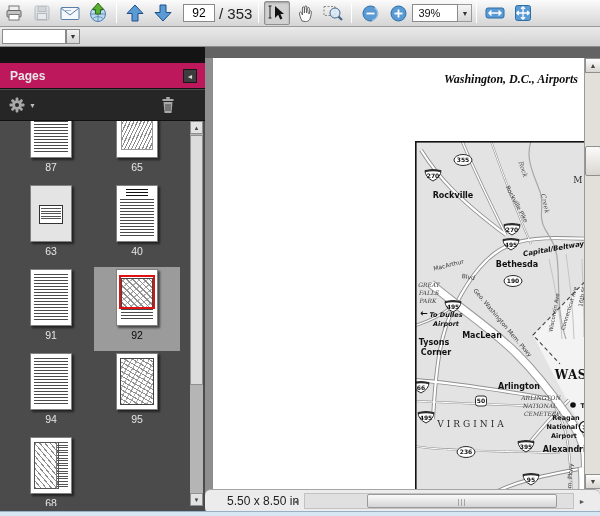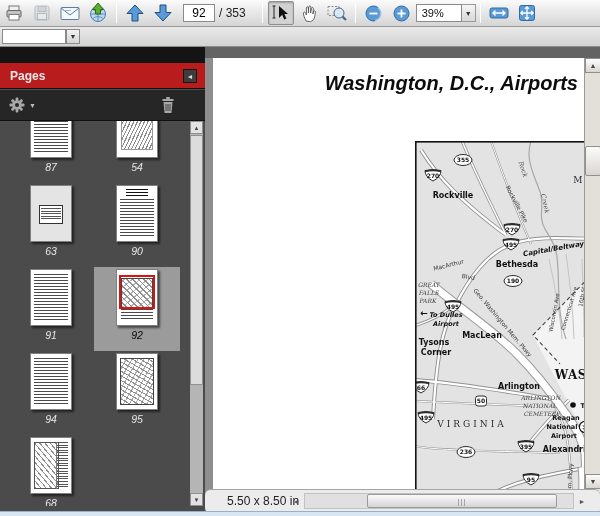--- a/index.html
+++ b/index.html
@@ -10,49 +10,49 @@
   #toolbar1 { position:absolute; left:0; top:0; width:600px; height:27px;
     background:linear-gradient(#fbfbfb,#e9e9e9 45%,#d5d5d5); border-bottom:1px solid #9a9a9a;
     display:flex; align-items:center; }
   .tbtn { width:26px; height:24px; display:flex; align-items:center; justify-content:center;
     border:1px solid transparent; border-radius:2px; margin:0 1px; }
   .tbtn.pressed { background:#d2d2d2; border:1px solid #8f8f8f; box-shadow:inset 0 1px 2px rgba(0,0,0,.25); }
   .tbtn.disabled { opacity:.45; }
   .tsep { width:1px; height:20px; background:#aaa; border-right:1px solid #fff; margin:0 4px; }
   #page-input { width:32px; height:18px; font-size:12px; text-align:center; border:1px solid #8a8a8a;
     background:#fff; margin:0 4px 0 6px; font-family:"Liberation Sans",sans-serif; }
-  .tlabel { font-size:12px; color:#222; margin-right:12px; }
+  .tlabel { font-size:15px; color:#222; margin-right:2px; }
   #zoom-combo { width:46px; height:18px; background:#fff; border:1px solid #8a8a8a;
     font-size:11px; color:#111; display:flex; align-items:center; padding-left:5px; }
   .ddbtn { width:14px; height:18px; display:flex; align-items:center; justify-content:center;
     font-size:7px; color:#333; background:linear-gradient(#f5f5f5,#d8d8d8); border:1px solid #9a9a9a; border-left:none; }
 
   #toolbar2 { position:absolute; left:0; top:27px; width:600px; height:20px;
     background:linear-gradient(#e9e9e9,#d2d2d2); border-bottom:1px solid #8d8d8d; }
   #find-combo { position:absolute; left:2px; top:2px; width:64px; height:15px; background:#fff;
     border:1px solid #8a8a8a; font-size:11px; padding-left:3px; color:#222; }
   #find-dd { position:absolute; left:66px; top:2px; width:14px; height:15px;
     background:linear-gradient(#f2f2f2,#d5d5d5); border:1px solid #8a8a8a;
     font-size:7px; color:#333; display:flex; align-items:center; justify-content:center; }
 
   
   #panel { position:absolute; left:0; top:47px; width:205px; height:464px; background:#4b4b4b; }
   #panel-top { position:absolute; left:0; top:0; width:205px; height:16px; background:#141414; }
-  #panel-header { position:absolute; left:0; top:16px; width:205px; height:26px; background:#b91c1c;
+  #panel-header { position:absolute; left:0; top:16px; width:205px; height:26px; background:#be185d;
     border-bottom:1px solid #111; display:flex; align-items:center; }
   #panel-title { color:#e8e8e8; font-size:12px; font-weight:bold; margin-left:10px; }
   #collapse-btn { position:absolute; right:8px; top:6px; width:14px; height:14px; background:#3d3d3d;
     border:1px solid #171717; color:#ddd; font-size:7px; display:flex; align-items:center; justify-content:center; }
   #panel-tools { position:absolute; left:0; top:43px; width:205px; height:31px; background:#262626;
     border-bottom:1px solid #111; }
   #gear-group { position:absolute; left:8px; top:6px; display:flex; align-items:center; color:#bbb; }
   #gear-dd { font-size:7px; margin-left:3px; color:#bbb; }
   #trash-btn { position:absolute; right:28px; top:5px; }
 
-  #thumb-area { position:absolute; left:2px; top:74px; width:188px; height:385px; overflow:hidden;font-style:italic; }
+  #thumb-area { position:absolute; left:2px; top:74px; width:188px; height:385px; overflow:hidden; }
   #thumb-grid { display:grid; grid-template-columns:86px 86px; padding-left:6px; margin-top:-22px; }
   .cell { width:86px; height:84px; padding-top:2px; }
   .cell.selected { background:#9b9b9b; }
   .thumb { width:42px; height:57px; background:#fff; border:1px solid #808080;
     box-shadow:1.5px 1.5px 2px rgba(0,0,0,.55); position:relative; margin:0 auto; }
   .plabel { text-align:center; font-size:10.5px; color:#e6e6e6; margin-top:3px; }
   .cell.selected .plabel { color:#0a0a0a; }
   .thumb::before, .thumb::after { content:""; position:absolute; }
   .k-text::before { inset:4px 3px; background:repeating-linear-gradient(to bottom,#4a4a4a 0 1px,transparent 1px 3px); }
   .k-texthead::before { inset:13px 3px 4px; background:repeating-linear-gradient(to bottom,#4a4a4a 0 1px,transparent 1px 3px); }
@@ -75,22 +75,22 @@
   #panel-scroll { position:absolute; left:190px; top:74px; width:13px; height:385px; background:#b5b5b5; }
   .pscroll-arrow { position:absolute; left:0; width:13px; height:13px; background:#e2e2e2; border:1px solid #909090;
     font-size:6px; color:#444; display:flex; align-items:center; justify-content:center; }
   #panel-scroll-thumb { position:absolute; left:0; top:14px; width:13px; height:250px; background:#dcdcdc; border:1px solid #909090; }
 
   
   #docpane { position:absolute; left:205px; top:47px; width:395px; height:464px; background:#8f8f8f; }
   #docpane-topstrip { position:absolute; left:0; top:0; width:395px; height:11px; background:#636363; }
   #doc-page { position:absolute; left:8px; top:11px; width:371px; height:431px; background:#fff;
     box-shadow:2px 2px 3px rgba(0,0,0,.4); }
-  #doc-title { position:absolute; right:6px; top:14px; font-family:Liberation Sans, sans-serif;
-    font-style:italic; font-weight:bold; font-size:20px; color:#0d0d0d; }
+  #doc-title { position:absolute; right:6px; top:14px; font-family:Liberation Serif, serif;
+    font-style:italic; font-weight:bold; font-size:12px; color:#0d0d0d; }
   #mapsvg { position:absolute; left:210px; top:94px; }
   svg text { font-family:"DejaVu Sans",sans-serif; fill:#111; text-anchor:middle; }
   svg .state { font-family:"DejaVu Serif",serif; font-size:9px; letter-spacing:3px; fill:#2c2c2c; }
   svg .town  { font-weight:bold; font-size:8px; }
   svg .big   { font-family:"DejaVu Serif",serif; font-weight:bold; font-size:12px; letter-spacing:.5px; }
   svg .poi   { font-weight:bold; font-size:6.5px; }
   svg .road  { font-weight:bold; font-style:italic; font-size:7px; }
   svg .roadp { font-weight:bold; font-size:6px; fill:#333; }
   svg .smallr{ font-size:6px; fill:#3a3a3a; }
   svg .small { font-size:5.5px; fill:#3a3a3a; }
@@ -256,29 +256,29 @@
       </div>
     </div>
     <div id="thumb-area">
       <div id="thumb-grid">
           <div class="cell">
             <div class="thumb k-text"></div>
             <div class="plabel">87</div>
           </div>
           <div class="cell">
             <div class="thumb k-figure"></div>
-            <div class="plabel">54</div>
+            <div class="plabel">65</div>
           </div>
           <div class="cell">
             <div class="thumb k-blankbox"></div>
             <div class="plabel">63</div>
           </div>
           <div class="cell">
             <div class="thumb k-texthead"></div>
-            <div class="plabel">90</div>
+            <div class="plabel">40</div>
           </div>
           <div class="cell">
             <div class="thumb k-text"></div>
             <div class="plabel">91</div>
           </div>
           <div class="cell selected">
             <div class="thumb k-map">
               <div class="viewbox"></div>
             </div>
             <div class="plabel">92</div>

